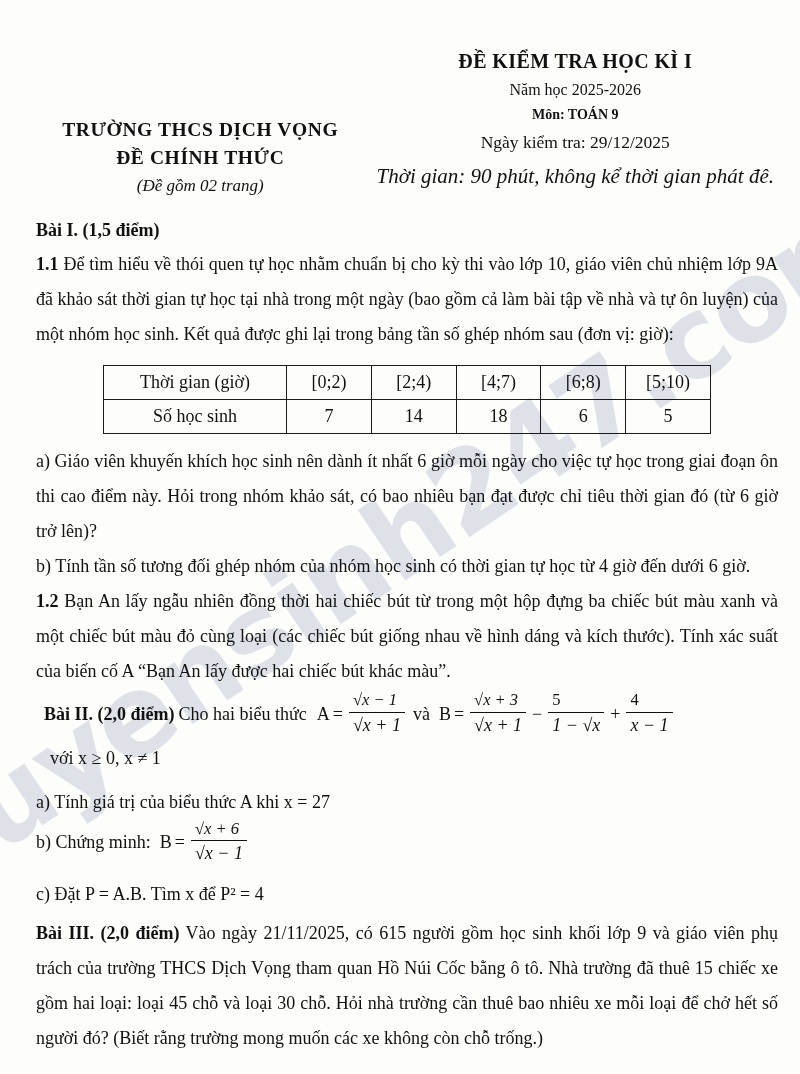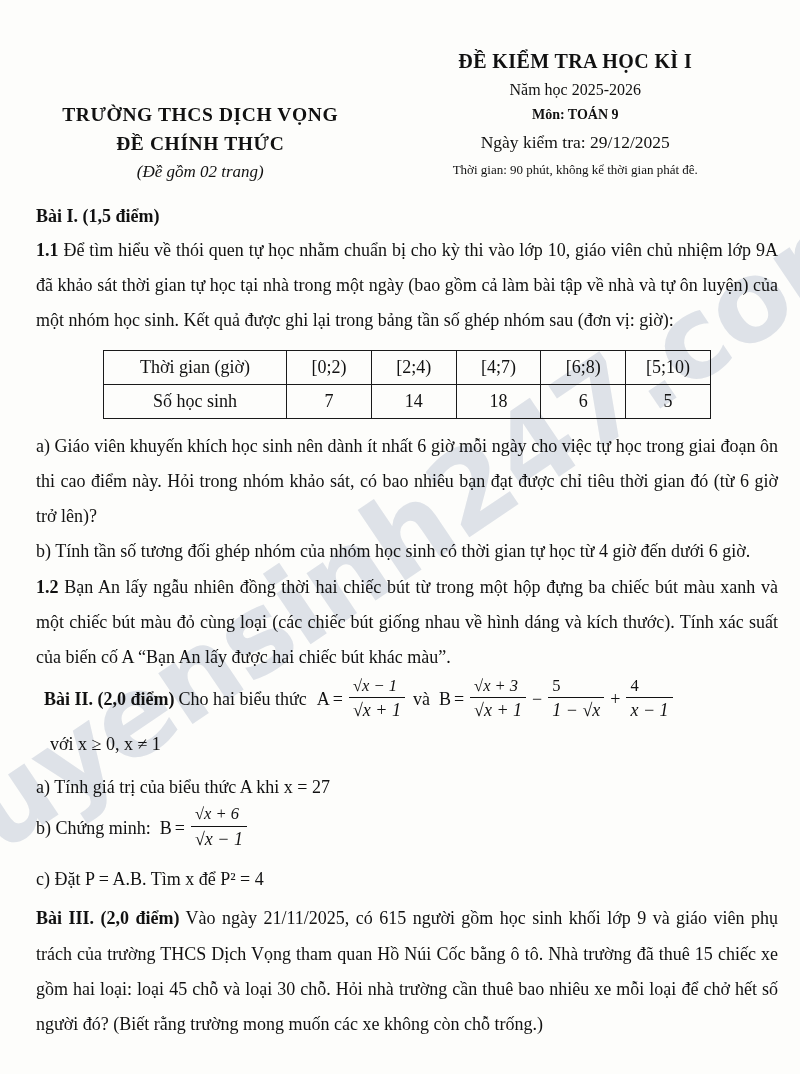--- a/index.html
+++ b/index.html
@@ -96,21 +96,22 @@
   .subject {
     font-weight: bold;
     font-size: 14px;
     line-height: 1.7;
   }
   .exam-date {
     font-size: 17.5px;
     line-height: 1.8;
   }
   .duration {
-    font-size: 13px;
+    font-style: italic;
+    font-size: 21px;
     line-height: 1.8;
   }
 
   
   .body-wrap {
     padding: 0 22px 0 36px;
     margin-top: 24px;
   }
   .q-heading {
     font-weight: bold;

